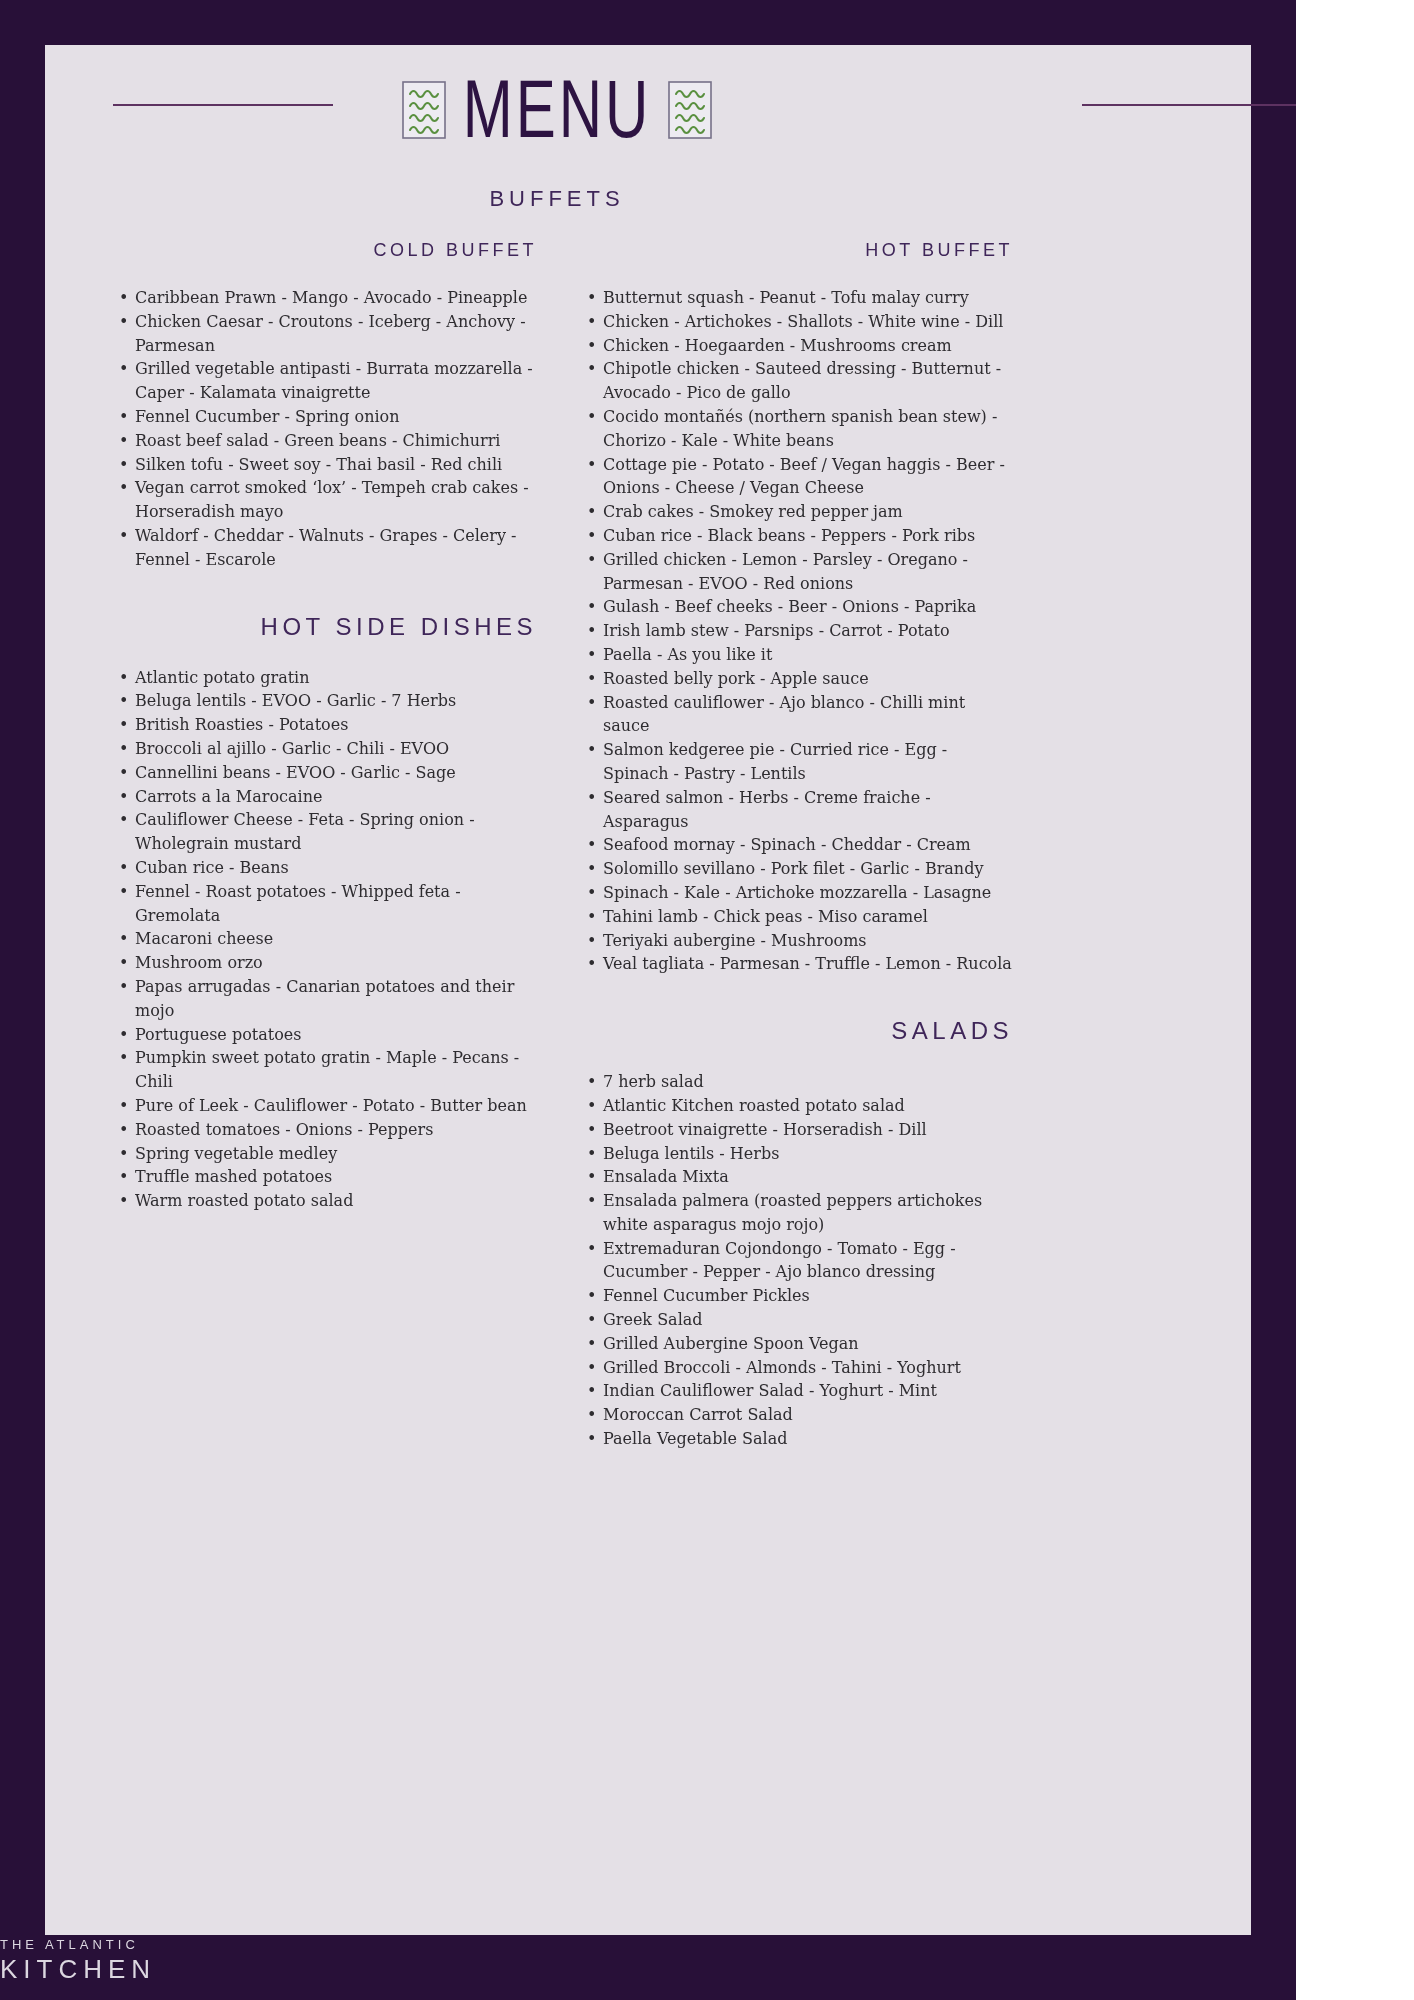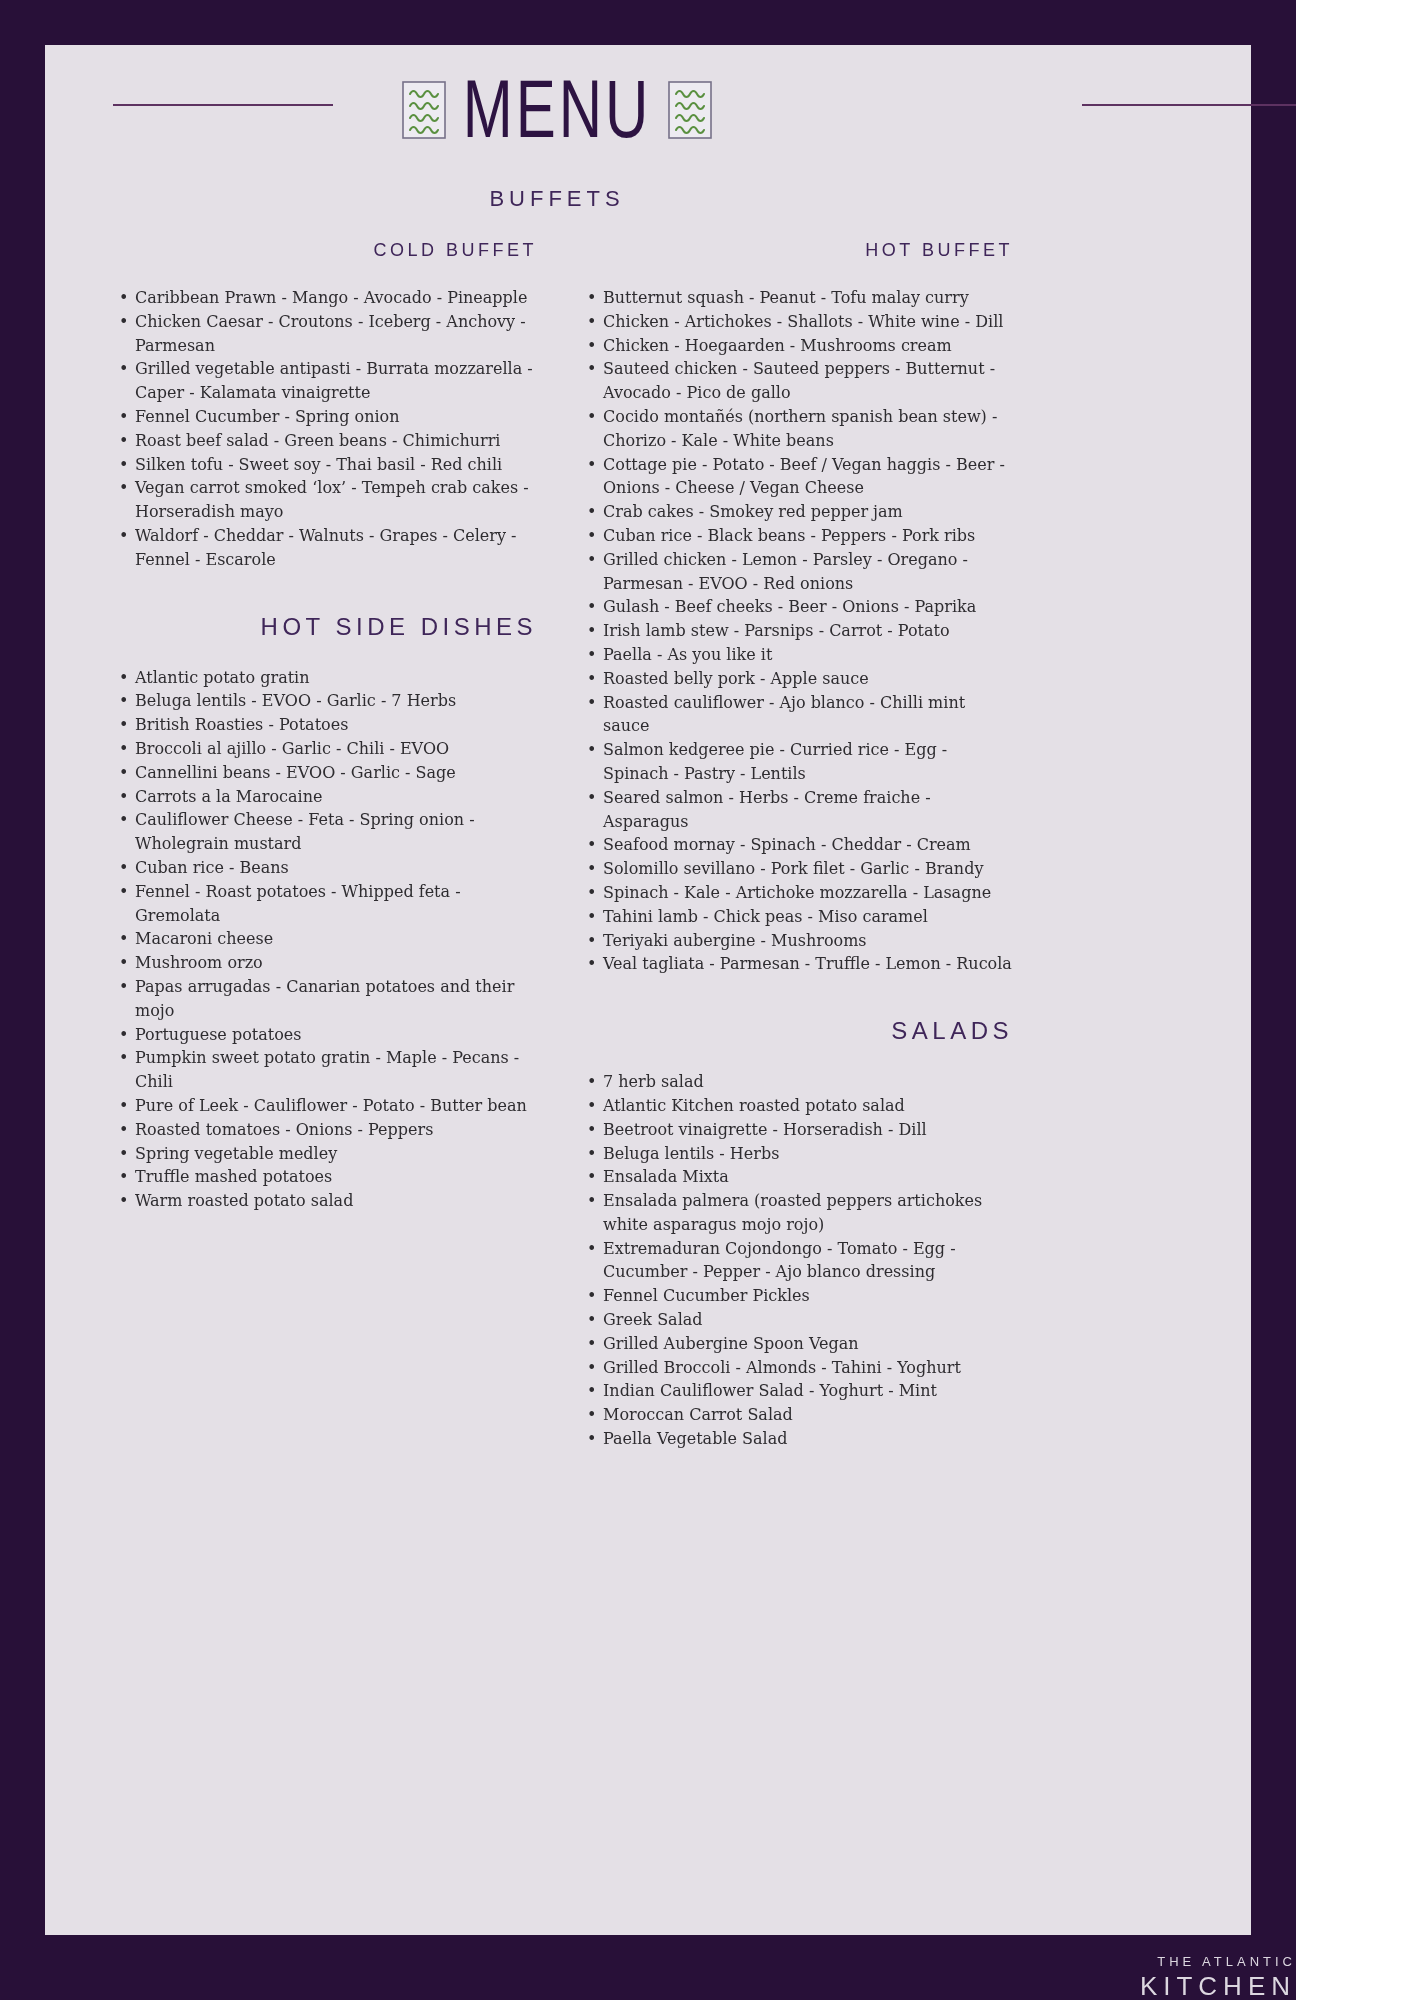--- a/index.html
+++ b/index.html
@@ -35,21 +35,21 @@
   .menu-section.section--major h2{font-size:24px;letter-spacing:4.5px;line-height:34px;
     margin-top:38px;margin-bottom:22px;}
 
   .dish-list{list-style:none;font-family:"DejaVu Serif",serif;font-size:16px;
     line-height:23.8px;color:var(--text);}
   .dish{position:relative;padding-left:20px;}
   .dish::before{content:"\2022";position:absolute;left:4px;top:0;color:var(--text);}
 
   
   .footer{position:absolute;left:0;right:0;bottom:0;height:65px;background:var(--border);
-    text-align:right;color:var(--footer-text);padding-top:18px;}
+    text-align:left;color:var(--footer-text);padding-top:1px;}
   .footer-line1{font-size:13px;letter-spacing:4px;line-height:18px;}
   .footer-line2{font-size:26px;letter-spacing:6px;line-height:30px;}
 </style>
 </head>
 <body>
 
 <div class="page">
   <div class="sheet"></div>
 
   <div class="rule rule-left"></div>
@@ -125,21 +125,21 @@
       </div>
 
       <div class="col-right">
         <section class="menu-section">
           <h2>HOT BUFFET</h2>
           <ul class="dish-list">
 
               <li class="dish">Butternut squash - Peanut - Tofu malay curry</li>
               <li class="dish">Chicken - Artichokes - Shallots - White wine - Dill</li>
               <li class="dish">Chicken - Hoegaarden - Mushrooms cream</li>
-              <li class="dish">Sauteed chicken - Sauteed peppers - Butternut - Avocado - Pico de gallo</li>
+              <li class="dish">Chipotle chicken - Sauteed dressing - Butternut - Avocado - Pico de gallo</li>
               <li class="dish">Cocido montañés (northern spanish bean stew) - Chorizo - Kale - White beans</li>
               <li class="dish">Cottage pie - Potato - Beef / Vegan haggis - Beer - Onions - Cheese / Vegan Cheese</li>
               <li class="dish">Crab cakes - Smokey red pepper jam</li>
               <li class="dish">Cuban rice - Black beans - Peppers - Pork ribs</li>
               <li class="dish">Grilled chicken - Lemon - Parsley - Oregano - Parmesan - EVOO - Red onions</li>
               <li class="dish">Gulash - Beef cheeks - Beer - Onions - Paprika</li>
               <li class="dish">Irish lamb stew - Parsnips - Carrot - Potato</li>
               <li class="dish">Paella - As you like it</li>
               <li class="dish">Roasted belly pork - Apple sauce</li>
               <li class="dish">Roasted cauliflower - Ajo blanco - Chilli mint sauce</li>

